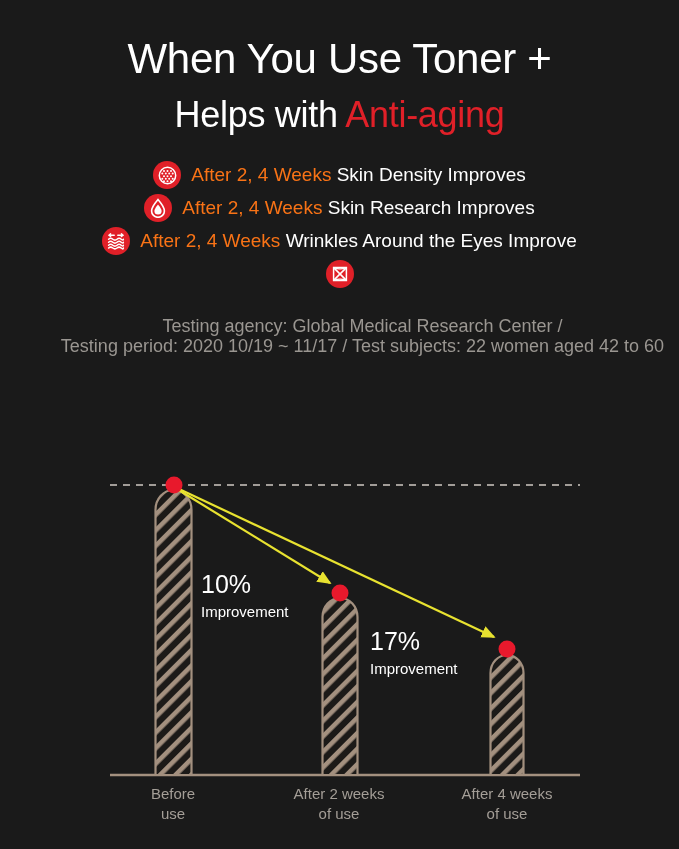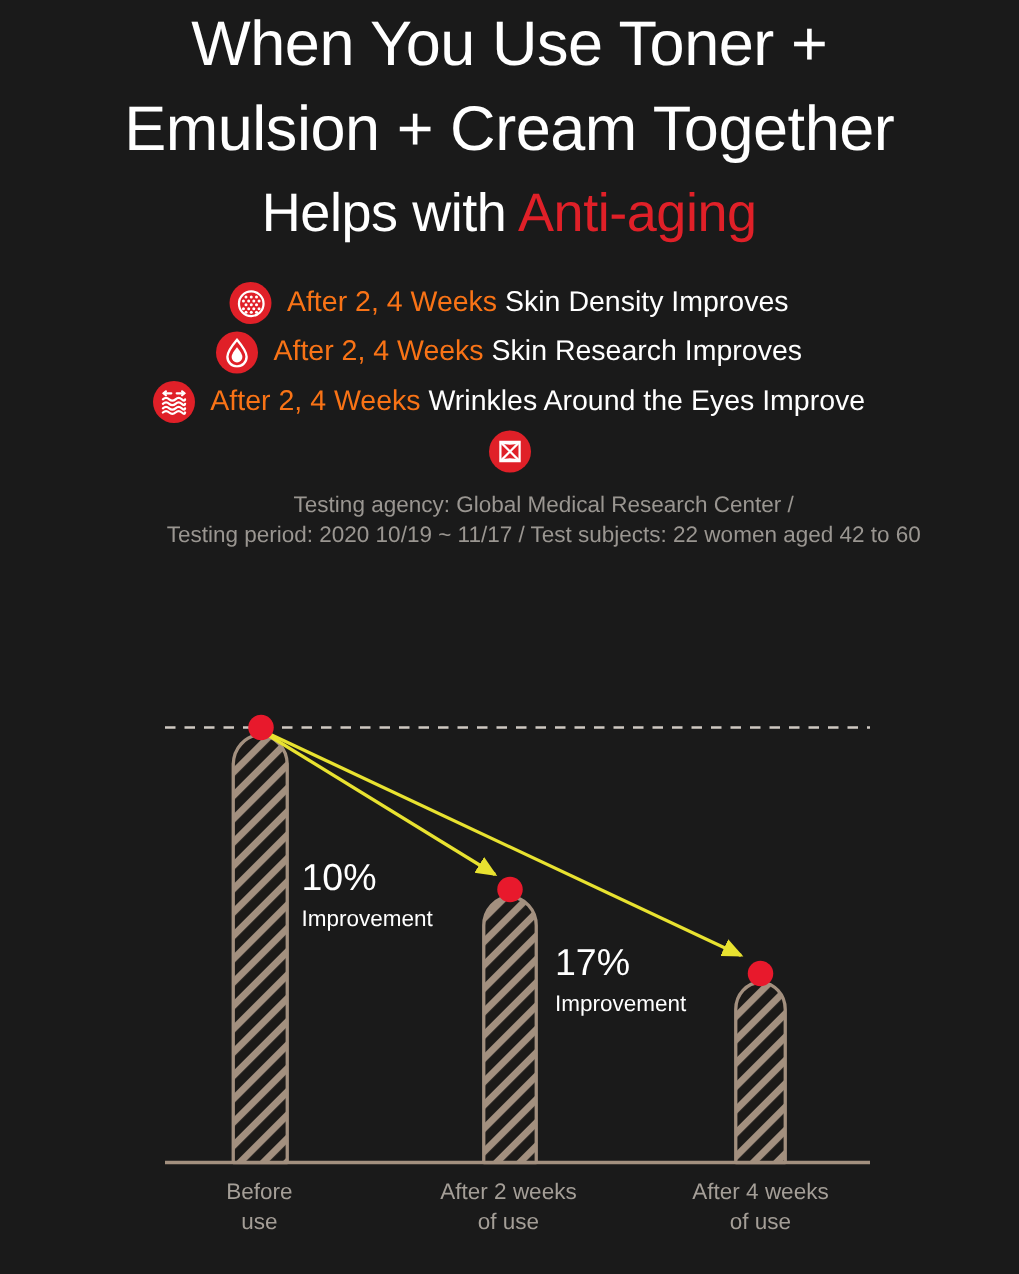--- a/index.html
+++ b/index.html
@@ -6,21 +6,21 @@
   html,body { background:#1a1a1a; }
   body {
     width:679px; height:849px;
     font-family:"Liberation Sans", sans-serif;
     color:#ffffff;
     overflow:hidden;
     position:relative;
   }
 
   
-  .title-block { text-align:center; }
+  .title-block { padding-top:30px; text-align:center; }
   .title-line {
     font-size:42px;
     font-weight:400;
     line-height:57px;
     letter-spacing:-0.3px;
     color:#ffffff;
     white-space:nowrap;
   }
   .title-line-3 { font-size:36px; line-height:56px; }
   .accent { color:#e02028; }
@@ -34,42 +34,41 @@
     background:#e02028;
     display:flex; align-items:center; justify-content:center;
   }
   .benefit-icon svg { display:block; }
   .benefit-text { font-size:19px; line-height:22px; white-space:nowrap; }
   .benefit-pre { color:#f97316; }
   .benefit-main { color:#ffffff; font-weight:400; }
 
   
   .footnote {
-    margin-top:12px;
+    margin-top:28px;
     text-align:center;
     color:#9a9691;
-    font-size:15px;
+    font-size:18px;
     line-height:20px;
     padding-left:46px;
   }
 
   
   .chart-wrap { position:absolute; left:0; top:465px; width:679px; height:384px; }
   .chart-svg { display:block; }
 
   .lbl-pct { font-size:25px; fill:#ffffff; font-family:"Liberation Sans", sans-serif; }
   .lbl-imp { font-size:15px; fill:#ffffff; font-family:"Liberation Sans", sans-serif; }
   .lbl-axis { font-size:15px; fill:#a49e97; font-family:"Liberation Sans", sans-serif; text-anchor:middle; }
 </style>
 </head>
 <body>
 
 <div class="title-block">
   <div class="title-line">When You Use Toner +</div>
-  <div class="title-line">Emulsion + Cream Together</div>
   <div class="title-line title-line-3">
     <span>Helps with </span><span class="accent">Anti-aging</span>
   </div>
 </div>
 
 <div class="benefits">
 
   <div class="benefit-row">
     <span class="benefit-icon">
       <svg width="19" height="19" viewBox="0 0 19 19">

